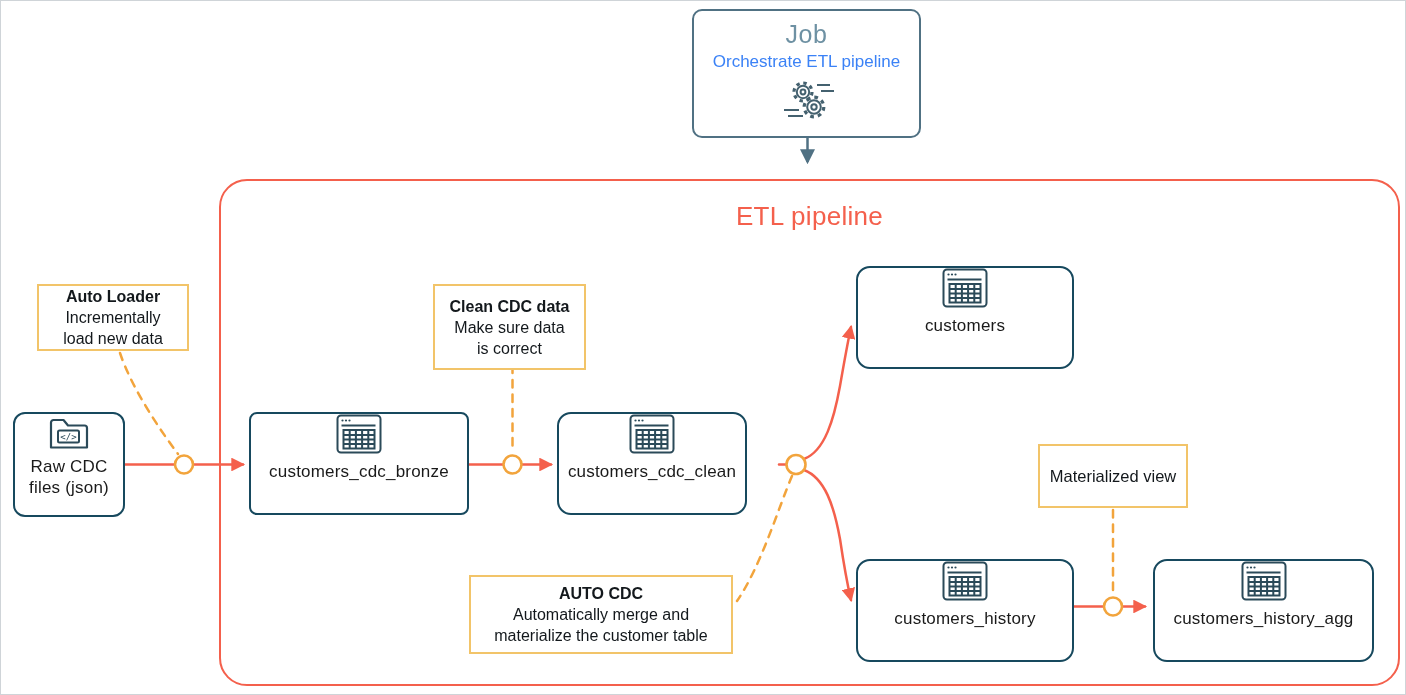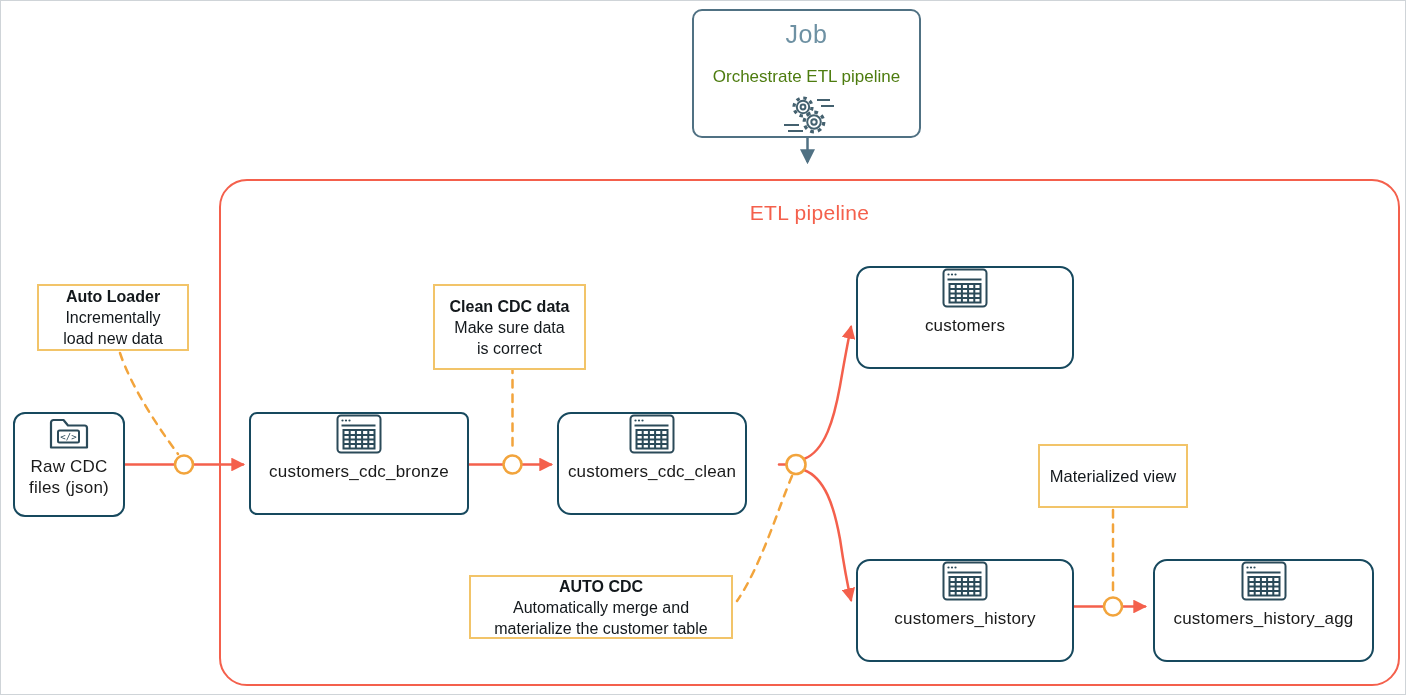--- a/index.html
+++ b/index.html
@@ -7,30 +7,30 @@
     position:relative;width:1404px;height:693px;background:#ffffff;
     border:1px solid #cfd4d8;overflow:hidden;
     font-family:"Liberation Sans","DejaVu Sans",sans-serif;
     color:#14181c;
   }
   .wires{position:absolute;left:0;top:0;z-index:2;pointer-events:none;}
 
   
   .etl{position:absolute;left:218px;top:178px;width:1181px;height:507px;
        border:2px solid #f4604c;border-radius:28px;z-index:1;box-sizing:border-box;}
-  .etl-title{margin-top:20px;text-align:center;font-size:21px;font-weight:500;
+  .etl-title{margin-top:20px;text-align:center;font-size:26px;font-weight:500;
        color:#f4604c;letter-spacing:.3px;}
 
   
   .job{position:absolute;left:691px;top:8px;width:229px;height:129px;
        border:2px solid #507183;border-radius:10px;background:#fff;z-index:3;
        box-sizing:border-box;display:flex;flex-direction:column;align-items:center;
        justify-content:flex-start;padding-top:9px;}
   .job-title{font-size:25px;font-weight:500;color:#6e91a3;letter-spacing:.5px;}
-  .job-sub{font-size:17px;color:#4d7c0f;margin-top:18px;}
+  .job-sub{font-size:17px;color:#3b82f6;margin-top:3px;}
   .job-icon{margin-top:5px;}
 
   
   .node{position:absolute;background:#fff;border:2.5px solid #17495e;
         box-sizing:border-box;z-index:3;display:flex;flex-direction:column;
         align-items:center;justify-content:flex-start;gap:7px;}
   .node-label{font-size:17px;color:#1a1a1a;letter-spacing:.2px;text-align:center;line-height:21px;}
   .n-src{left:12px;top:411px;width:112px;height:105px;border-radius:12px;gap:4px;}
   .n-bronze{left:248px;top:411px;width:220px;height:103px;border-radius:8px;}
   .n-clean{left:556px;top:411px;width:190px;height:103px;border-radius:14px;}
@@ -39,21 +39,21 @@
   .n-agg{left:1152px;top:558px;width:221px;height:103px;border-radius:14px;}
 
   
   .annot{position:absolute;background:#fff;border:2px solid #f2c469;z-index:3;
          box-sizing:border-box;display:flex;flex-direction:column;align-items:center;
          justify-content:center;font-size:16px;line-height:21px;color:#13181c;
          text-align:center;}
   .annot-title{font-weight:700;}
   .a-loader{left:36px;top:283px;width:152px;height:67px;}
   .a-clean{left:432px;top:283px;width:153px;height:86px;}
-  .a-cdc{left:468px;top:574px;width:264px;height:64px;}
+  .a-cdc{left:468px;top:574px;width:264px;height:79px;}
   .a-mat{left:1037px;top:443px;width:150px;height:64px;font-size:16.5px;}
 
   .icon{flex:0 0 auto;}
 </style>
 </head>
 <body>
 
 <div class="canvas">
 
   <div class="etl">

